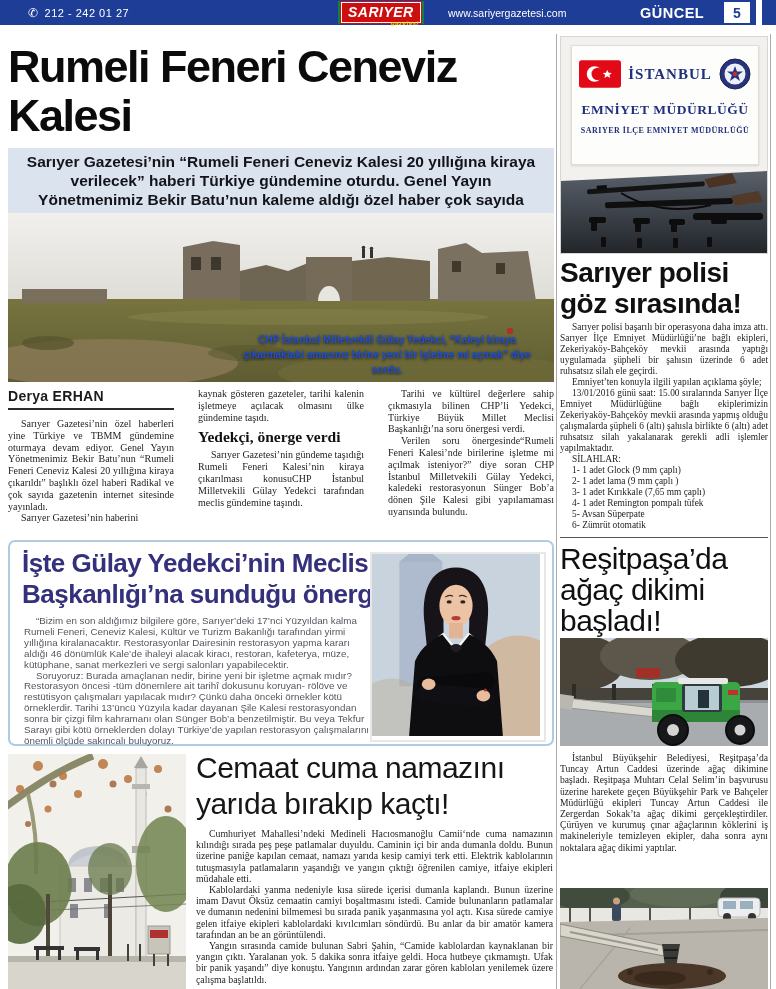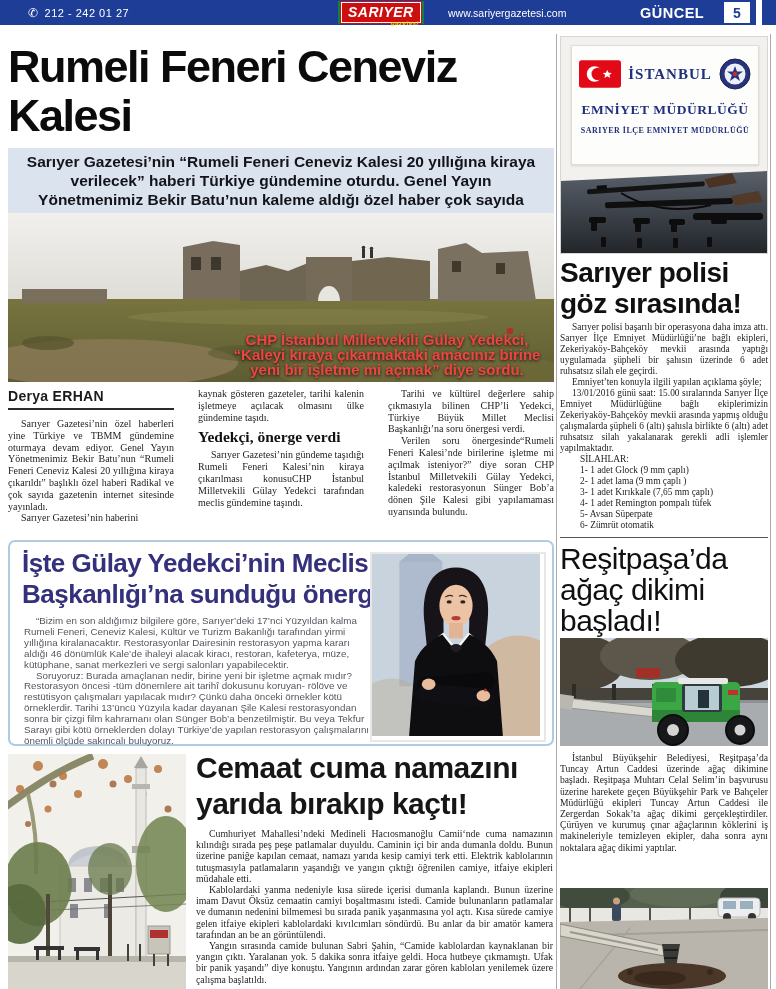--- a/index.html
+++ b/index.html
@@ -29,22 +29,22 @@
   .main-headline{position:absolute;left:8px;top:42px;width:546px;font-size:45px;line-height:49px;
                  font-weight:900;letter-spacing:-1.5px;color:#0b0b0b;}
   .lead{position:absolute;left:8px;top:148px;width:546px;box-sizing:border-box;background:#dbe3ee;
         padding:4px 14px;font-size:15.5px;line-height:19px;font-weight:bold;text-align:center;color:#13131a;}
 
   
   .photo{position:absolute;overflow:hidden;}
   .photo svg{display:block;}
 
   .castle-photo{left:8px;top:213px;width:546px;height:169px;}
-  .castle-caption{position:absolute;right:12px;bottom:5px;width:310px;text-align:center;color:#ef4444;
-                  font-size:15px;line-height:15px;font-weight:bold;text-shadow:0 1px 3px rgba(0,0,0,.8);}
+  .castle-caption{position:absolute;right:12px;bottom:5px;width:310px;text-align:center;color:#1d4ed8;
+                  font-size:10px;line-height:15px;font-weight:bold;text-shadow:0 1px 3px rgba(0,0,0,.8);}
 
   
   .cols{position:absolute;left:8px;top:388px;width:546px;height:148px;display:flex;gap:24px;}
   .col{flex:1;min-width:0;}
   .byline{font-size:14px;font-weight:bold;letter-spacing:.3px;border-bottom:2px solid #2a2a2a;
           padding-bottom:4px;margin-bottom:8px;color:#1a1a1a;}
   .serif{font-family:"Liberation Serif",serif;font-size:10px;line-height:11.8px;color:#1d1d1d;text-align:justify;}
   .serif p{margin:0;text-indent:13px;}
   .serif p.noindent{text-indent:0;}
   .subhead{font-family:"Liberation Serif",serif;font-size:15.5px;font-weight:bold;margin:5px 0 3px;color:#111;}
@@ -68,36 +68,36 @@
                letter-spacing:.5px;color:#20307e;margin-top:12px;}
   .lbl-sariyer{text-align:center;font-family:"Liberation Serif",serif;font-weight:bold;font-size:8px;
                letter-spacing:.5px;color:#20307e;margin-top:8px;}
   .police-table{position:absolute;left:0;bottom:0;width:208px;height:88px;}
 
   .police-headline{position:absolute;left:560px;top:257px;width:208px;font-size:28px;line-height:31px;
                    font-weight:600;letter-spacing:-.5px;color:#101010;}
   .police-body{position:absolute;left:560px;top:322px;width:208px;font-family:"Liberation Serif",serif;
                font-size:9.4px;line-height:11px;color:#1d1d1d;text-align:justify;}
   .police-body p{margin:0;text-indent:12px;}
-  .wlist{margin-left:20px;text-align:left;}
+  .wlist{margin-left:12px;text-align:left;}
   .wlist div{white-space:nowrap;}
 
   
   .trees-headline{position:absolute;left:560px;top:543px;width:208px;font-size:30px;line-height:31px;
                   font-weight:500;letter-spacing:-.5px;color:#101010;}
   .tractor-photo{left:560px;top:638px;width:208px;height:108px;}
   .trees-body{position:absolute;left:560px;top:752px;width:208px;font-family:"Liberation Serif",serif;
               font-size:9.6px;line-height:11.2px;color:#1d1d1d;text-align:justify;}
   .trees-body p{margin:0;text-indent:12px;}
   .dig-photo{left:560px;top:888px;width:208px;height:101px;}
 
   
   .mosque-photo{left:8px;top:754px;width:178px;height:235px;}
   .mosque-headline{position:absolute;left:196px;top:750px;width:360px;font-size:30px;line-height:36px;
-                   font-weight:700;letter-spacing:-.5px;color:#161616;}
+                   font-weight:400;letter-spacing:-.5px;color:#161616;}
   .mosque-body{position:absolute;left:196px;top:828px;width:357px;font-family:"Liberation Serif",serif;
                font-size:9.8px;line-height:11.2px;color:#1d1d1d;text-align:justify;}
   .mosque-body p{margin:0;text-indent:13px;}
 </style>
 </head>
 <body>
 
 <div class="page">
 
   <div class="header-bar">

